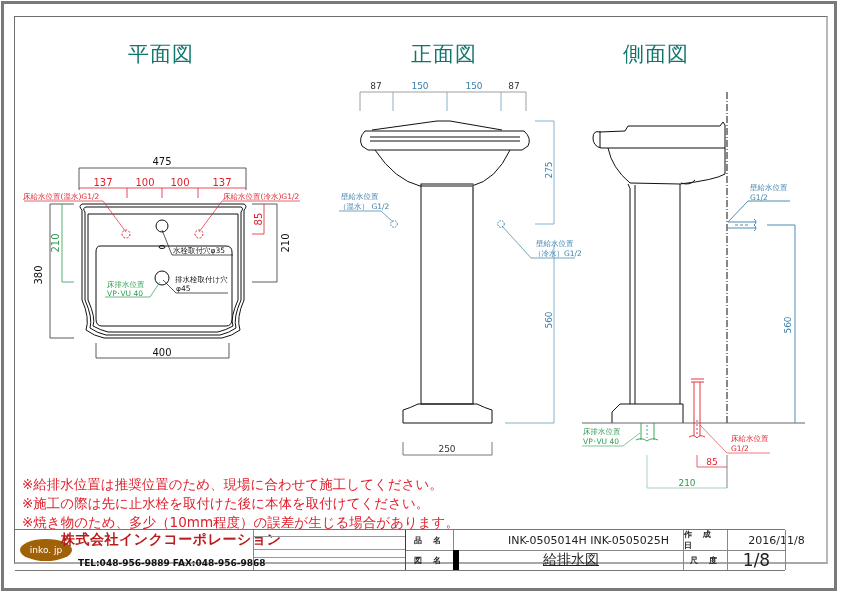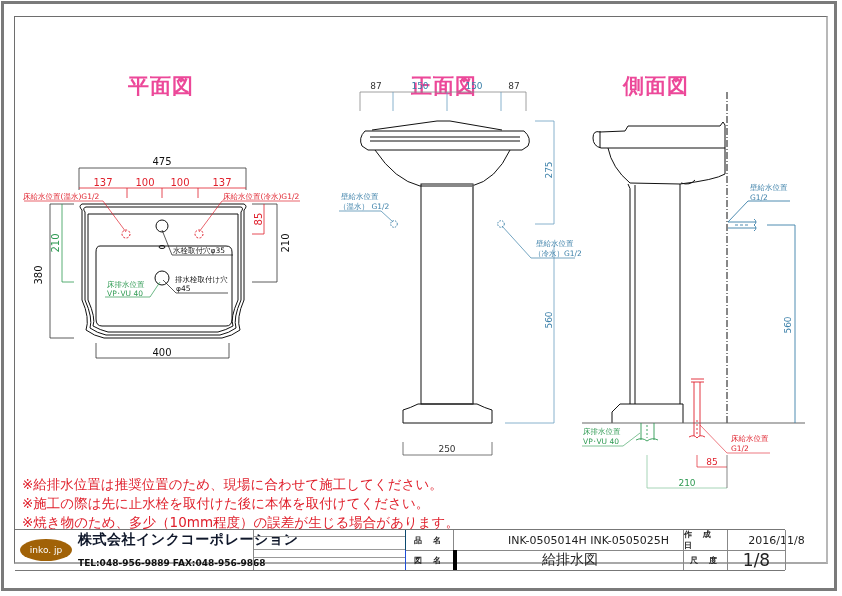--- a/index.html
+++ b/index.html
@@ -1,26 +1,26 @@
 <!DOCTYPE html>
 <html><head>
 <meta charset="utf-8">
 <style>
   html, body { margin: 0; padding: 0; background: #ffffff; }
   body { width: 842px; height: 596px; position: relative; overflow: hidden; font-family: "DejaVu Sans", sans-serif; }
   .outer-frame { position: absolute; left: 1px; top: 1px; width: 836px; height: 590px; border: 3px solid #7a7a7a; border-left-width: 3px; box-sizing: border-box; }
   .inner-frame { position: absolute; left: 14px; top: 16px; width: 814px; height: 548px; border: 1px solid #6e6e6e; border-right: 2px solid #b8b8b8; border-bottom: 2px solid #a8a8a8; box-sizing: border-box; }
   svg.drawing { position: absolute; left: 0; top: 0; }
-  .view-title { position: absolute; font-size: 21px; font-weight: bold; color: #ec4899; letter-spacing: 1px; margin-top: 32px; }
+  .view-title { position: absolute; font-size: 21px; font-weight: normal; color: #0f766e; letter-spacing: 1px; }
   .notes { position: absolute; left: 22px; top: 475px; color: #e0202c; font-size: 13.5px; line-height: 19px; }
   .notes div { white-space: nowrap; }
   .title-block { position: absolute; left: 15px; top: 529px; width: 770px; height: 40px; border-top: 1px solid #777; border-bottom: 1px solid #777; }
   .tb-cell { position: absolute; box-sizing: border-box; display: flex; align-items: center; justify-content: center; color: #222; }
   .logo { position: absolute; left: 5px; top: 9px; width: 52px; height: 22px; background: #a16207; border-radius: 50%; color: #fff; font-size: 9px; display: flex; align-items: center; justify-content: center; }
-  .company-name { position: absolute; left: 63px; top: 1px; font-size: 14px; font-weight: bold; color: #0f172a; white-space: nowrap; letter-spacing: 0.5px; }
+  .company-name { position: absolute; left: 46px; top: 1px; font-size: 14px; font-weight: bold; color: #b91c1c; white-space: nowrap; letter-spacing: 0.5px; }
   .company-addr { position: absolute; left: 63px; top: 18px; font-size: 9px; font-weight: bold; color: #111; white-space: nowrap; }
   .company-tel { position: absolute; left: 63px; top: 28px; font-size: 9px; font-weight: bold; color: #111; white-space: nowrap; }
   .tb-label { font-size: 8px; font-weight: bold; letter-spacing: 4px; }
   .tb-value { font-size: 11px; padding-left: 40px; }
   .tb-value-lg { font-size: 14px; }
   .tb-scale { font-size: 17px; }
   svg text { font-family: "DejaVu Sans", sans-serif; }
 </style>
 </head>
 <body>
@@ -264,17 +264,17 @@
   <div style="position:absolute; left:239px; top:27px; width:151px; border-top:1px solid #999;"></div>
 
   <div class="tb-cell tb-label" style="left:390px; top:0; width:48px; height:20px; border-left:1px solid #0c4a6e;">品 名</div>
   <div class="tb-cell tb-value" style="left:438px; top:0; width:230px; height:20px; border-left:1px solid #888;">INK-0505014H  INK-0505025H</div>
   <div class="tb-cell tb-label" style="left:668px; top:0; width:44px; height:20px; border-left:1px solid #888;">作 成 日</div>
   <div class="tb-cell tb-value" style="left:712px; top:0; width:58px; height:20px; border-left:1px solid #888;">2016/11/8</div>
 
   <div style="position:absolute; left:390px; top:20px; width:380px; border-top:1px solid #888;"></div>
 
   <div class="tb-cell tb-label" style="left:390px; top:20px; width:48px; height:20px; border-left:1px solid #1d4ed8;">図 名</div>
-  <div class="tb-cell tb-value-lg" style="left:438px; top:20px; width:230px; height:20px; border-left:4px solid #000000;">給排水図</div>
+  <div class="tb-cell tb-value-lg" style="left:438px; top:20px; width:230px; height:20px; border-left:6px solid #000000;text-decoration:underline;">給排水図</div>
   <div class="tb-cell tb-label" style="left:668px; top:20px; width:44px; height:20px; border-left:1px solid #888;">尺 度</div>
   <div class="tb-cell tb-scale" style="left:712px; top:20px; width:58px; height:20px; border-left:1px solid #888;">1/8</div>
   <div style="position:absolute; left:770px; top:0; width:0; height:40px; border-left:1px solid #888;"></div>
 </div>
 
 </body></html>

